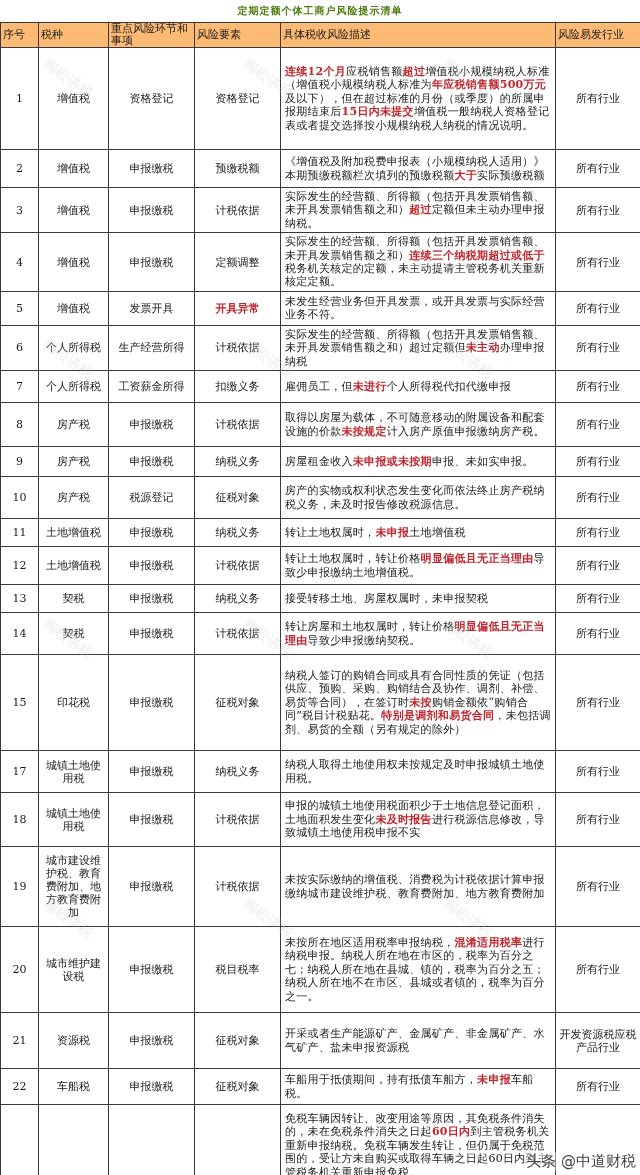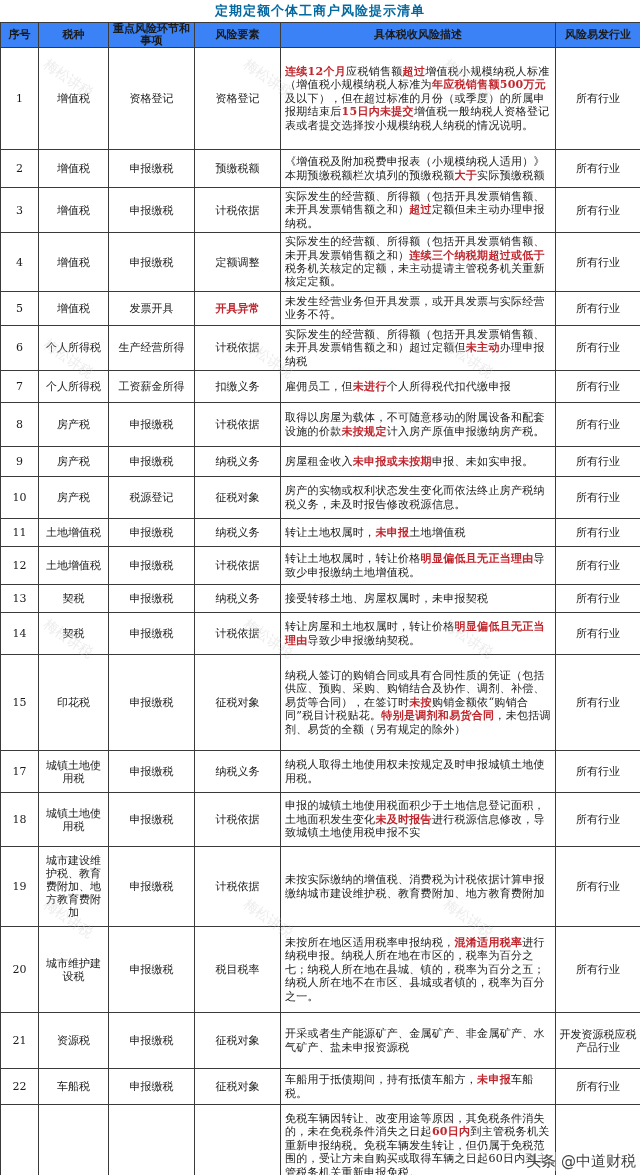--- a/index.html
+++ b/index.html
@@ -1,22 +1,22 @@
 <!DOCTYPE html>
 <html><head>
 <meta charset="utf-8">
 <style>
   html, body { margin: 0; padding: 0; background: #ffffff; }
   body { width: 640px; height: 1175px; overflow: hidden; position: relative;
          font-family: "DejaVu Serif", "Liberation Serif", serif; color: #1a1a1a; }
-  .title { height: 22px; line-height: 22px; text-align: center; font-size: 13px; font-weight: bold;
-           font-family: "DejaVu Sans", "Liberation Sans", sans-serif; letter-spacing: 1px; color: #0369a1; }
+  .title { height: 22px; line-height: 22px; text-align: center; font-size: 10px; font-weight: bold;
+           font-family: "DejaVu Sans", "Liberation Sans", sans-serif; letter-spacing: 1px; color: #4d7c0f; }
   table { border-collapse: collapse; width: 640px; table-layout: fixed; }
   th, td { border: 1px solid #3a3a3a; font-size: 11px; padding: 0 2px; }
-  th { background: #3b82f6; font-weight: bold; height: 24px; line-height: 12px; text-align: center;
+  th { background: #fdba74; font-weight: normal; height: 24px; line-height: 12px; text-align: left;
        font-family: "DejaVu Sans", "Liberation Sans", sans-serif; font-size: 11px; }
   td { text-align: center; vertical-align: middle; line-height: 13px; }
   td.desc { text-align: left; padding: 2px 4px; line-height: 13.4px; letter-spacing: 0.3px; }
   .red { color: #c0262d; font-weight: bold; }
   .seq { font-size: 11px; }
   .watermark-badge { position: absolute; right: 4px; bottom: 4px; font-size: 15px; color: #444;
                      font-family: "DejaVu Sans", "Liberation Sans", sans-serif; background: rgba(255,255,255,0.4); }
   .wm { position: absolute; color: rgba(200,200,200,0.35); font-size: 14px; transform: rotate(35deg);
         pointer-events: none; font-family: "DejaVu Sans", sans-serif; }
 </style>

